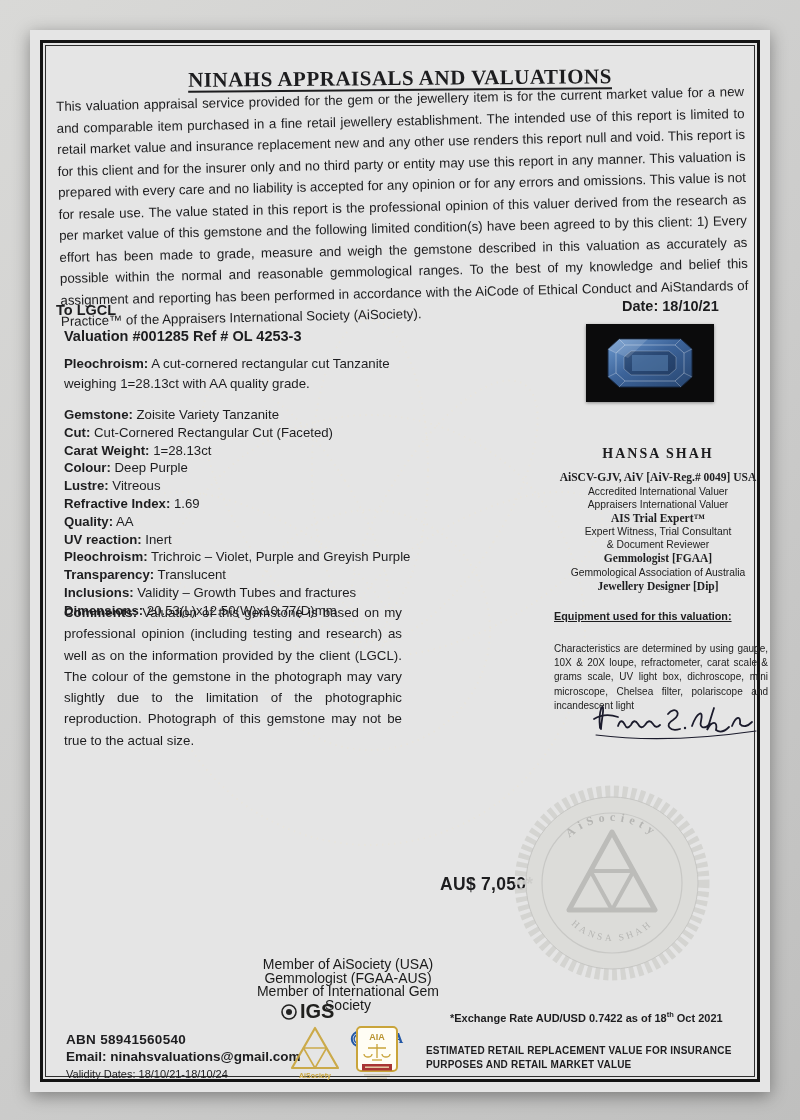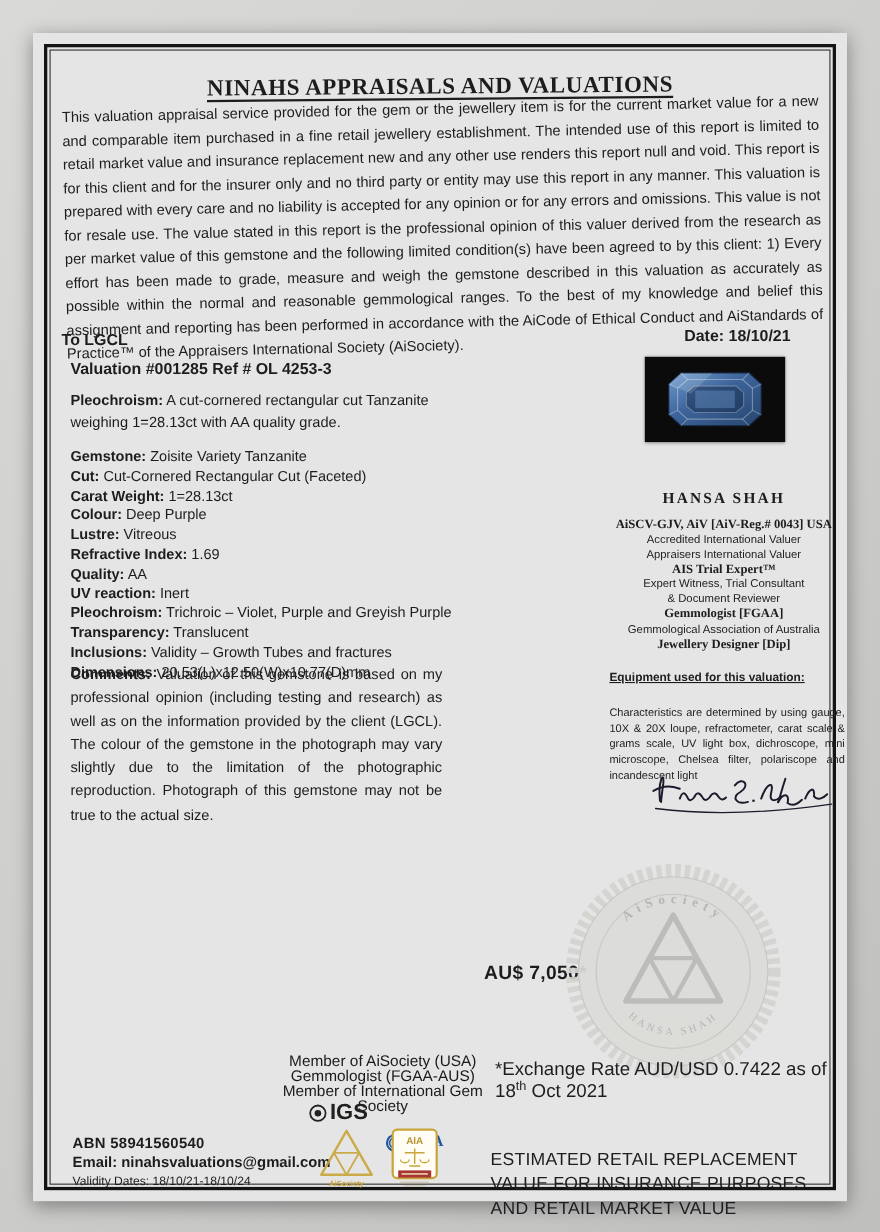--- a/index.html
+++ b/index.html
@@ -47,29 +47,29 @@
   .eq-h{font-size:10.8px;font-weight:700;text-decoration:underline;margin-bottom:20px;}
   .eq-t{font-size:10px;line-height:1.42;text-align:justify;color:#222;}
   .signature{position:absolute;left:558px;top:658px;}
   .price{position:absolute;left:410px;top:844px;font-weight:700;font-size:17.5px;letter-spacing:.3px;}
   .seal{position:absolute;left:479px;top:750px;}
   .memberships{position:absolute;left:212px;top:928px;width:212px;text-align:center;font-size:14px;line-height:13.5px;color:#1a1a1a;}
   .igs-logo{position:absolute;left:250px;top:970px;display:flex;align-items:center;gap:2px;}
   .igs-logo .lg-text{font-family:Liberation Sans, sans-serif;font-weight:700;font-size:20px;color:#20201e;}
   .gaa-logo{position:absolute;left:320px;top:980px;display:flex;align-items:flex-start;gap:3px;margin-top:20px;}
   .gaa-logo .lg-text{font-family:"Liberation Serif",serif;font-weight:700;font-size:14.5px;color:#2257a5;}
-  .exchange{position:absolute;left:420px;top:932px;font-size:17px;font-weight:400;}
+  .exchange{position:absolute;left:420px;top:980px;font-size:11px;font-weight:700;}
   .exchange sup{font-size:.68em;}
   .footer-left{position:absolute;left:36px;top:1002px;}
   .abn{font-size:13.5px;font-weight:600;letter-spacing:.3px;}
   .email{font-size:13.5px;font-weight:700;margin-top:2px;}
   .validity{font-size:11px;font-weight:400;margin-top:4px;}
   .gold-aisociety{position:absolute;left:256px;top:990px;}
   .gold-aia{position:absolute;left:324px;top:994px;}
-  .estimated{position:absolute;left:416px;top:1014px;width:316px;font-size:16px;font-weight:400;line-height:1.4;letter-spacing:.2px;}
+  .estimated{position:absolute;left:396px;top:1014px;width:316px;font-size:10px;font-weight:700;line-height:1.4;letter-spacing:.2px;}
 </style>
 </head>
 <body>
 
 <div class="page">
 
   <svg class="watermark" width="560" height="640" viewBox="0 0 560 640">
     <g fill="none" stroke="#eae5da" stroke-width="2" stroke-dasharray="1.5 4.5">
       <ellipse cx="280" cy="240" rx="58" ry="150"></ellipse>
       <ellipse cx="280" cy="260" rx="58" ry="150" transform="rotate(32 280 400)"></ellipse>
@@ -121,21 +121,21 @@
     <div class="attr-row"><b>UV reaction:</b><span> Inert</span></div>
     <div class="attr-row"><b>Pleochroism:</b><span> Trichroic – Violet, Purple and Greyish Purple</span></div>
     <div class="attr-row"><b>Transparency:</b><span> Translucent</span></div>
     <div class="attr-row"><b>Inclusions:</b><span> Validity – Growth Tubes and fractures</span></div>
     <div class="attr-row"><b>Dimensions:</b><span> 20.53(L)x12.50(W)x10.77(D)mm</span></div>
   </div>
 
   <div class="appraiser-name">HANSA SHAH</div>
 
   <div class="creds">
-    <div class="cred-b">AiSCV-GJV, AiV [AiV-Reg.# 0043] USA</div>
+    <div class="cred-b">AiSCV-GJV, AiV [AiV-Reg.# 0049] USA</div>
     <div class="cred-r">Accredited International Valuer</div>
     <div class="cred-r">Appraisers International Valuer</div>
     <div class="cred-b">AIS Trial Expert™</div>
     <div class="cred-r">Expert Witness, Trial Consultant</div>
     <div class="cred-r">&amp; Document Reviewer</div>
     <div class="cred-b">Gemmologist [FGAA]</div>
     <div class="cred-r">Gemmological Association of Australia</div>
     <div class="cred-b">Jewellery Designer [Dip]</div>
   </div>
 

